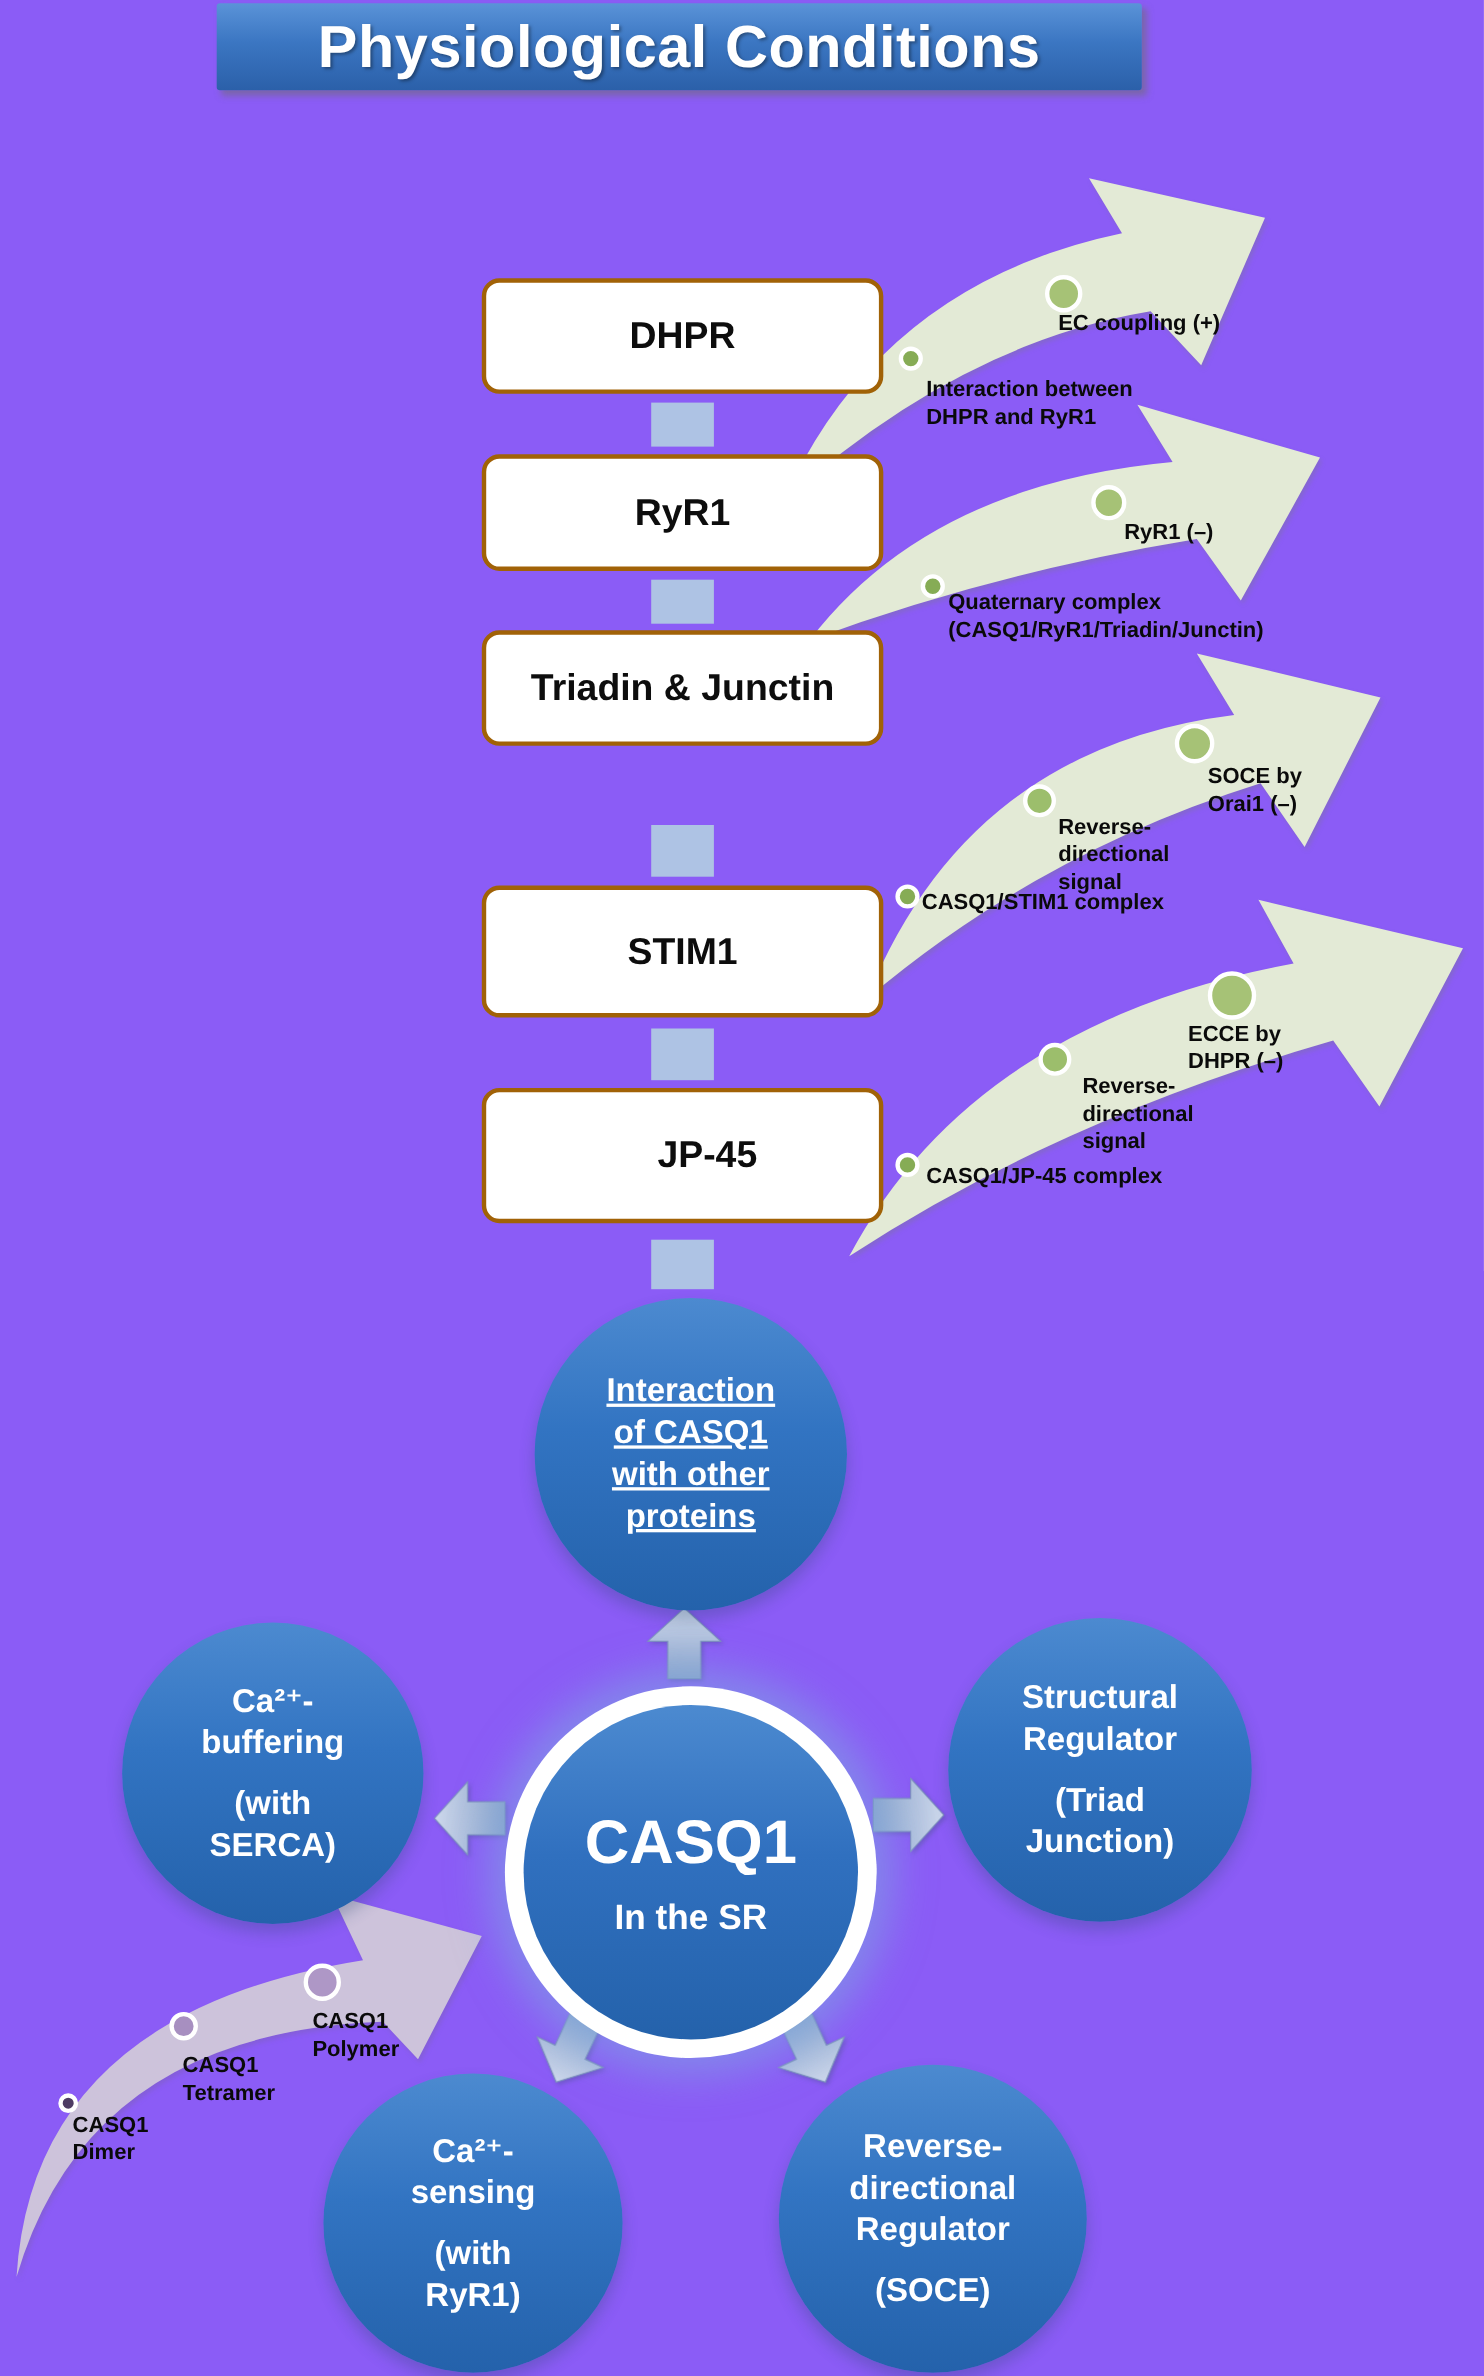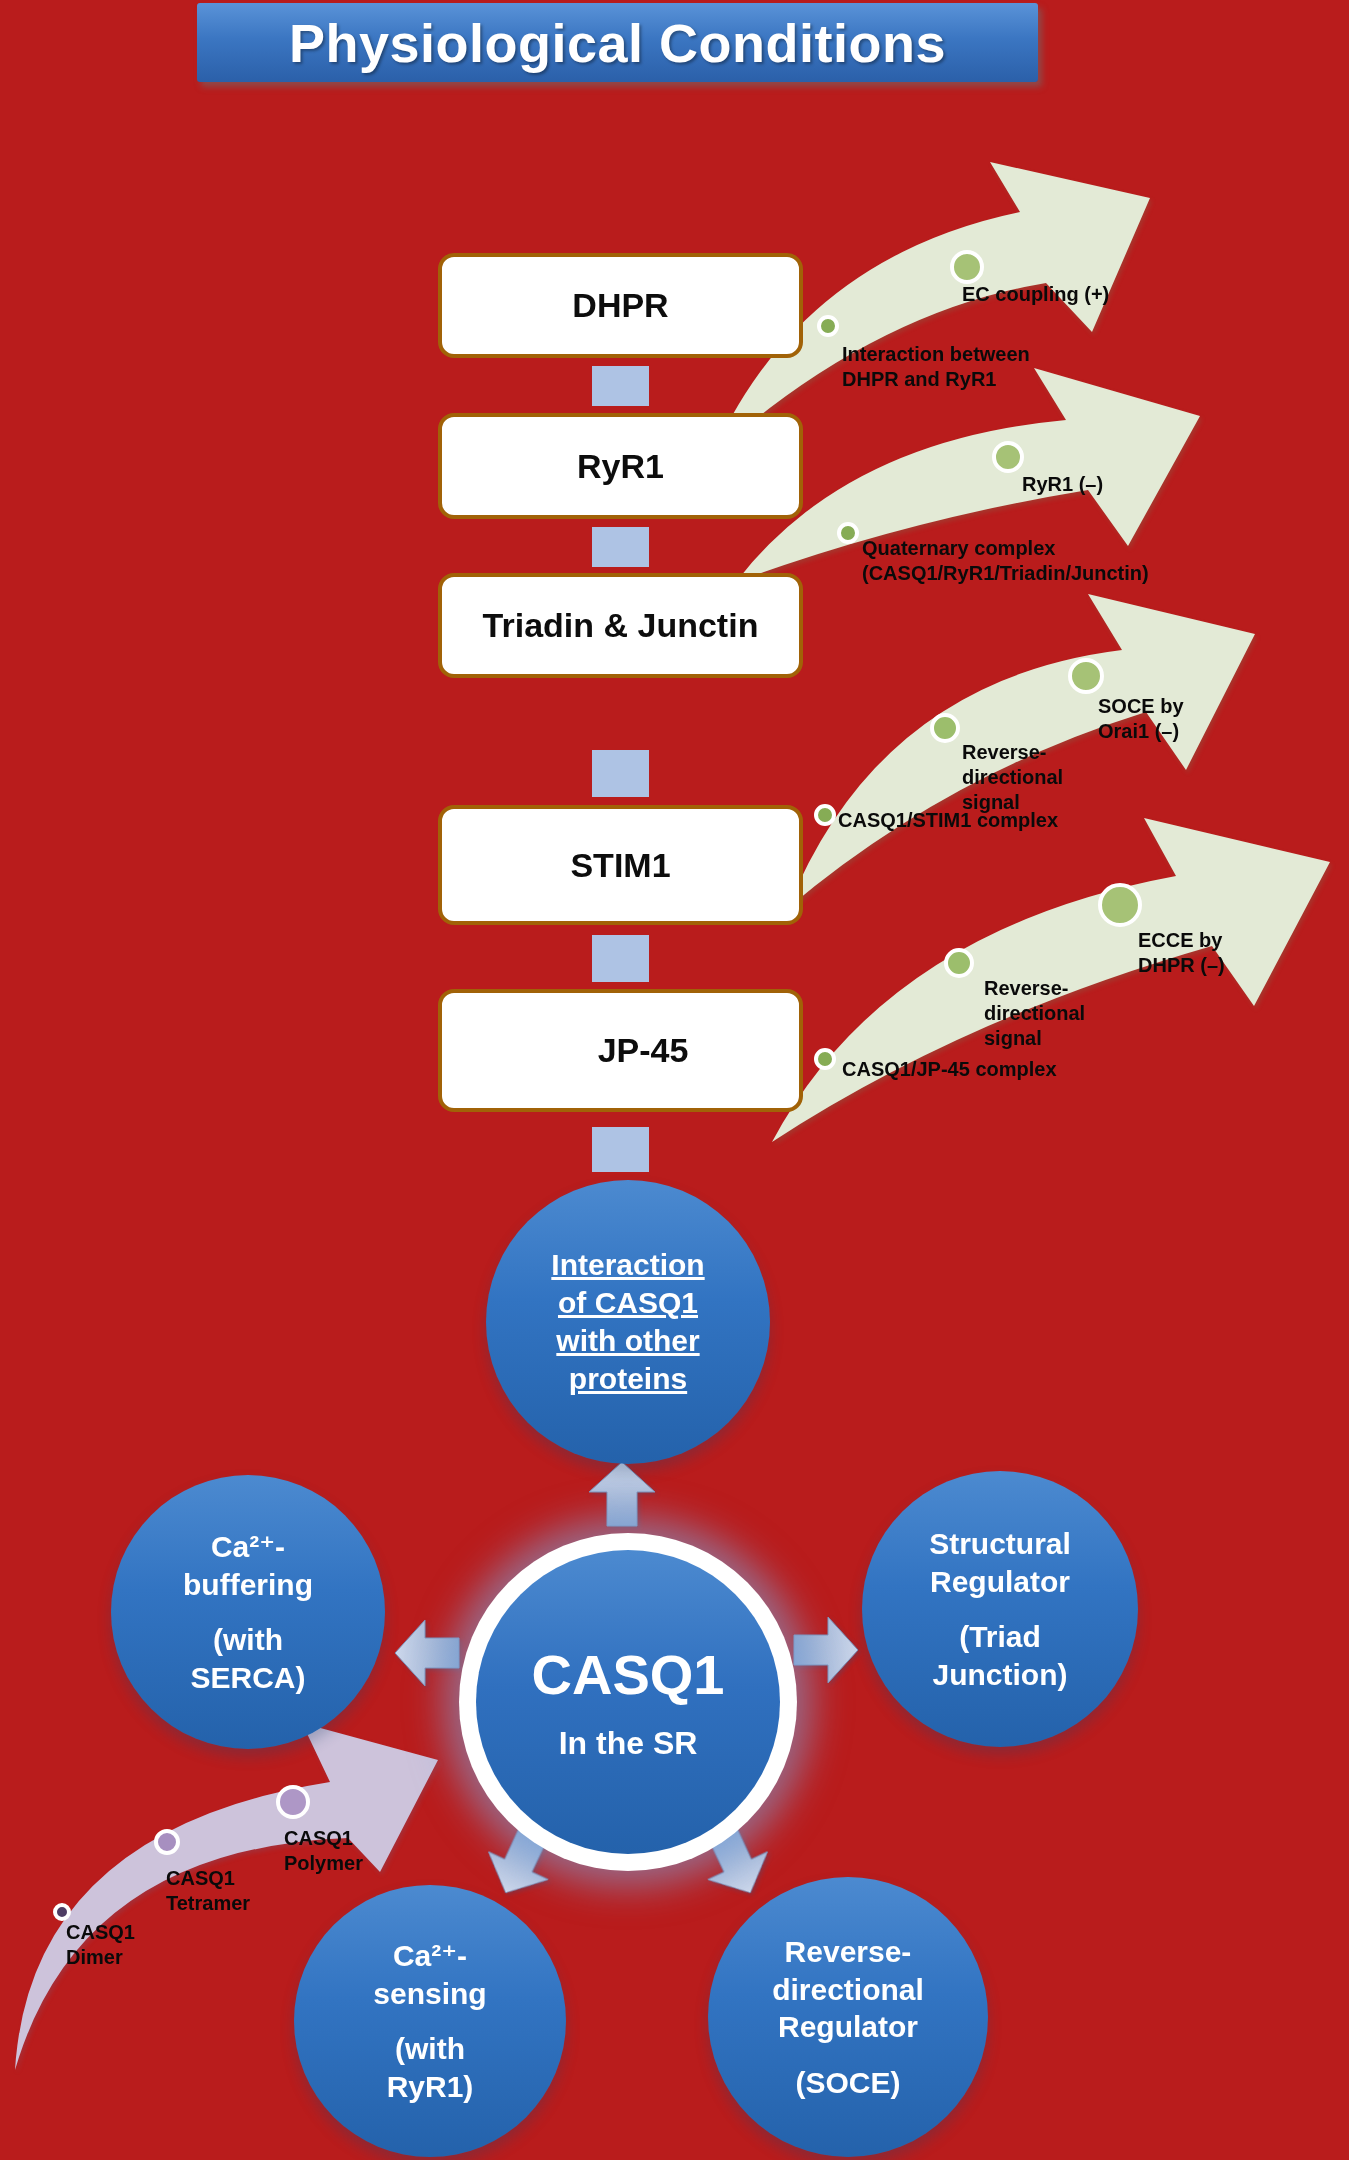--- a/index.html
+++ b/index.html
@@ -1,16 +1,16 @@
 <!DOCTYPE html>
 <html><head>
 <meta charset="utf-8">
 <style>
   html,body{margin:0;padding:0;background:#ffffff;}
-  #canvas{position:relative;width:1349px;height:2160px;background:#b91c1c;overflow:hidden;
+  #canvas{position:relative;width:1349px;height:2160px;background:#8b5cf6;overflow:hidden;
           font-family:"Liberation Sans","DejaVu Sans",sans-serif;}
   #swoosh-layer{position:absolute;left:0;top:0;width:1349px;height:2160px;}
   .banner{position:absolute;left:197px;top:3px;width:841px;height:79px;
           background:linear-gradient(180deg,#5a93d8 0%,#3b76c2 45%,#2b60a9 100%);
           border-radius:3px;box-shadow:4px 5px 6px rgba(110,110,110,0.55);
           display:flex;align-items:center;justify-content:center;}
   .banner-text{color:#ffffff;font-weight:bold;font-size:54px;letter-spacing:0.5px;
           text-shadow:2px 2px 3px rgba(0,0,0,0.35);}
   .box{position:absolute;left:438px;width:365px;background:#ffffff;
           border:4px solid #a16207;border-radius:16px;box-sizing:border-box;
@@ -120,21 +120,21 @@
   <div class="label" style="left:862px;top:536px;">Quaternary complex
 (CASQ1/RyR1/Triadin/Junctin)</div>
 
   <div class="label" style="left:1098px;top:694px;">SOCE by
 Orai1 (–)</div>
   <div class="label" style="left:962px;top:740px;">Reverse-
 directional
 signal</div>
   <div class="label" style="left:838px;top:808px;">CASQ1/STIM1 complex</div>
 
-  <div class="label" style="left:1138px;top:928px;">ECCE by
+  <div class="label" style="left:1080px;top:928px;">ECCE by
 DHPR (–)</div>
   <div class="label" style="left:984px;top:976px;">Reverse-
 directional
 signal</div>
   <div class="label" style="left:842px;top:1057px;">CASQ1/JP-45 complex</div>
 
   <div class="bigcircle" style="left:486px;top:1180px;width:284px;height:284px;">
     <span class="interaction-text">Interaction
 of CASQ1
 with other

